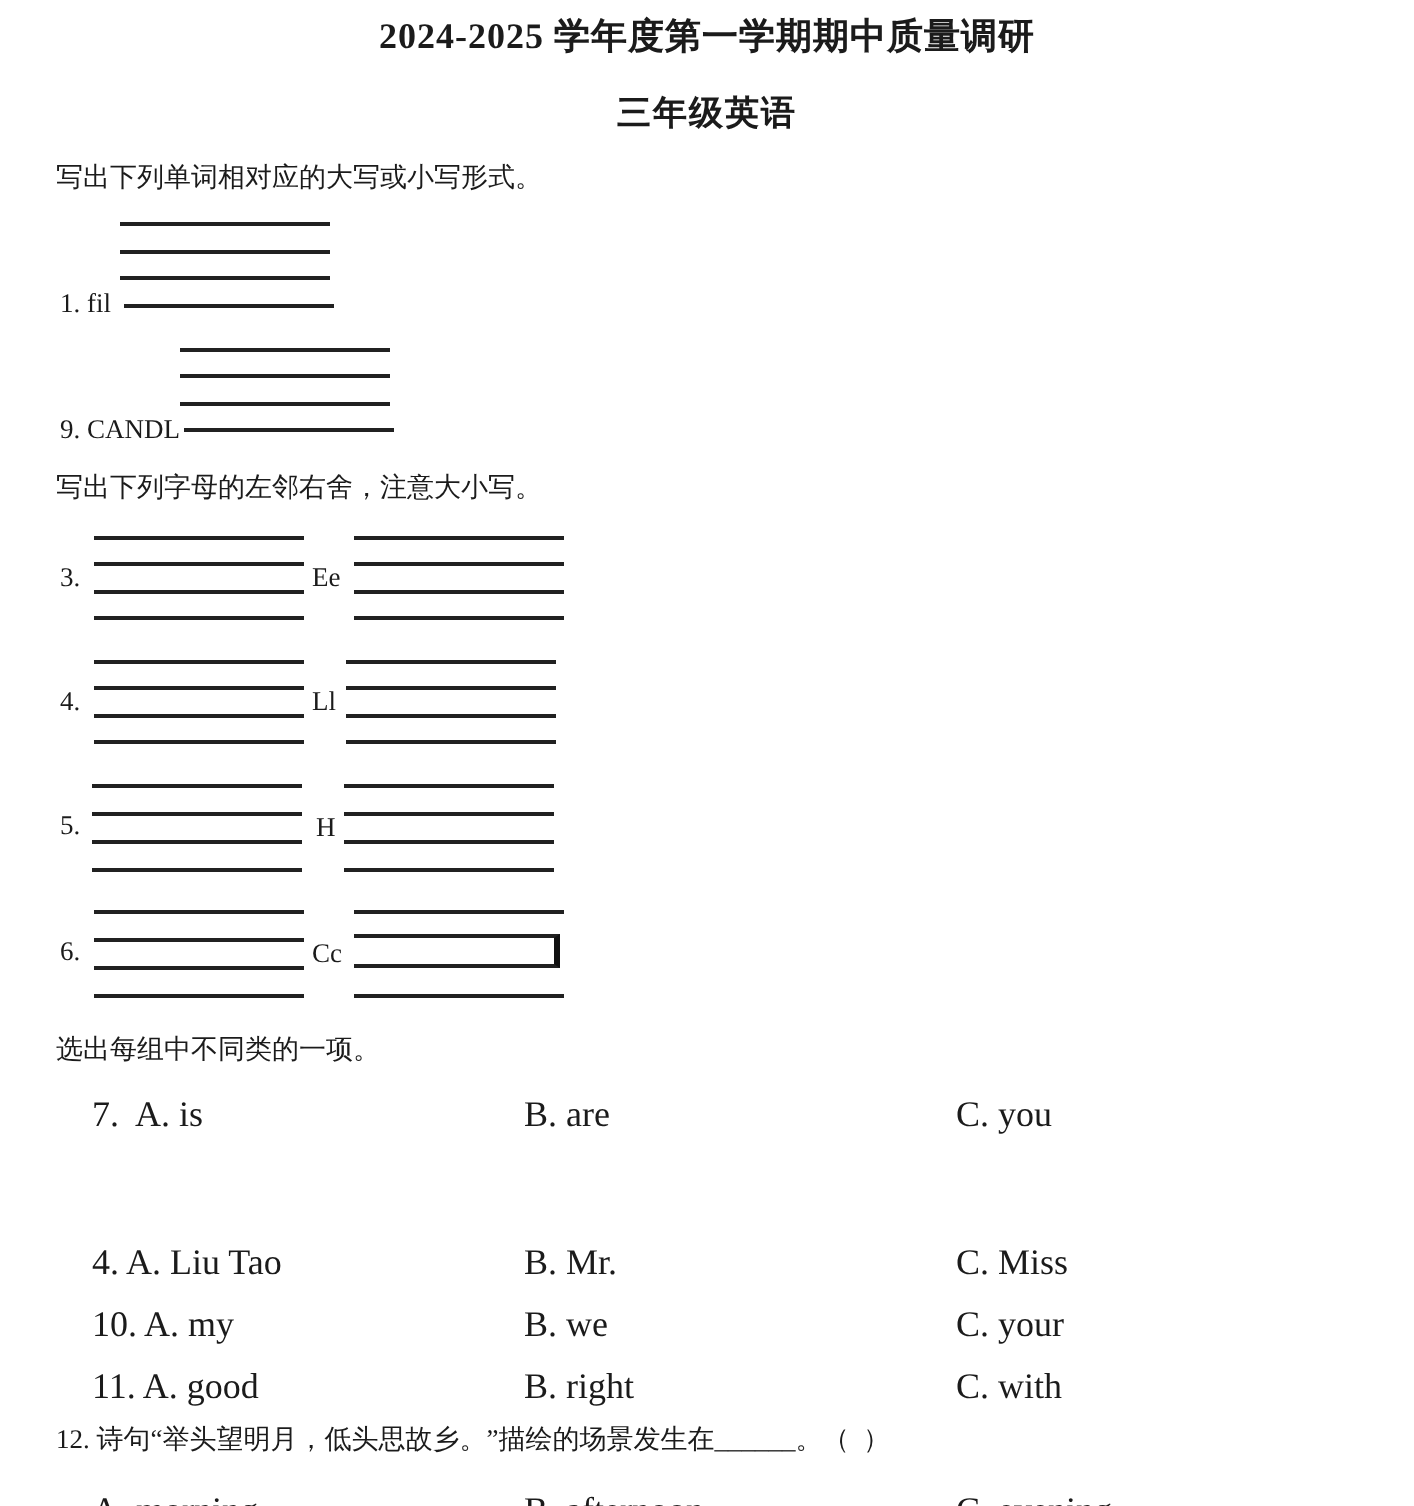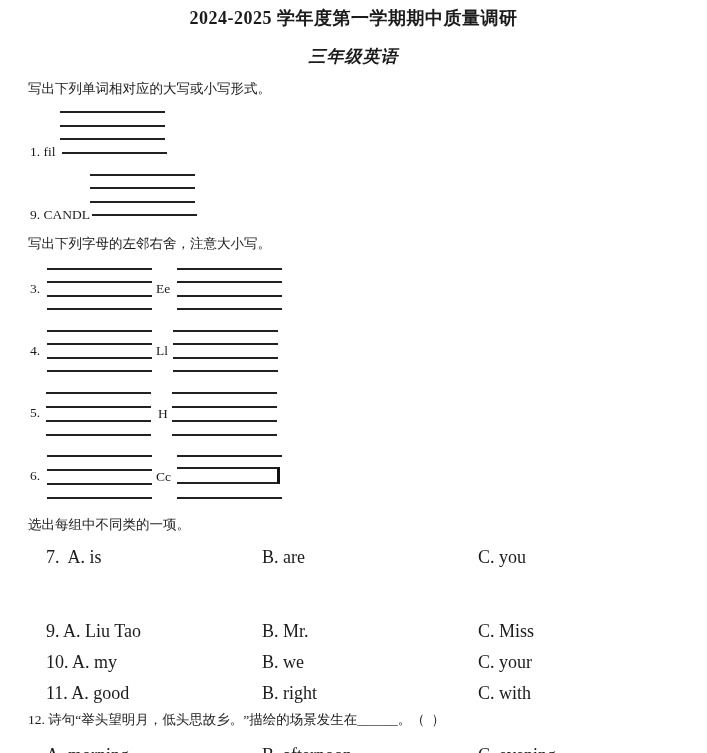--- a/index.html
+++ b/index.html
@@ -7,21 +7,21 @@
     position:relative;width:665px;height:753px;background:#ffffff;
     overflow:hidden;color:#1b1b1b;
     font-family:"Liberation Serif","DejaVu Serif",serif;
   }
   .title{
     position:absolute;top:6px;left:0;width:707px;text-align:center;
     font-size:18px;font-weight:bold;letter-spacing:0.5px;
   }
   .subtitle{
     position:absolute;top:45px;left:0;width:707px;text-align:center;
-    font-size:17px;font-weight:bold;letter-spacing:1px;font-style:italic;
+    font-size:17px;font-weight:bold;letter-spacing:1px;
   }
   .instr{position:absolute;left:28px;font-size:13.5px;white-space:pre;}
   .grid{position:absolute;left:30px;width:430px;height:46px;}
   .wline{position:absolute;height:2px;background:#212121;width:105px;}
   .grid-label{position:absolute;font-size:13.5px;white-space:pre;}
   .mcq-row{position:absolute;left:16px;width:707px;height:18px;font-size:18px;}
   .cell-a{position:absolute;left:30px;white-space:pre;}
   .cell-b{position:absolute;left:246px;white-space:pre;}
   .cell-c{position:absolute;left:462px;white-space:pre;}
   .q12{position:absolute;left:28px;top:711px;font-size:13.5px;white-space:pre;}
@@ -113,21 +113,21 @@
   <div class="instr" style="top:516px">选出每组中不同类的一项。</div>
 
   <div class="mcq-row" style="top:547px">
     <span class="cell-a">7.  A. is</span>
     <span class="cell-b">B. are</span>
     <span class="cell-c">C. you</span>
   </div>
 
 
   <div class="mcq-row" style="top:621px">
-    <span class="cell-a">9. A. Liu Tao</span>
+    <span class="cell-a">4. A. Liu Tao</span>
     <span class="cell-b">B. Mr.</span>
     <span class="cell-c">C. Miss</span>
   </div>
 
   <div class="mcq-row" style="top:652px">
     <span class="cell-a">10. A. my</span>
     <span class="cell-b">B. we</span>
     <span class="cell-c">C. your</span>
   </div>
 

